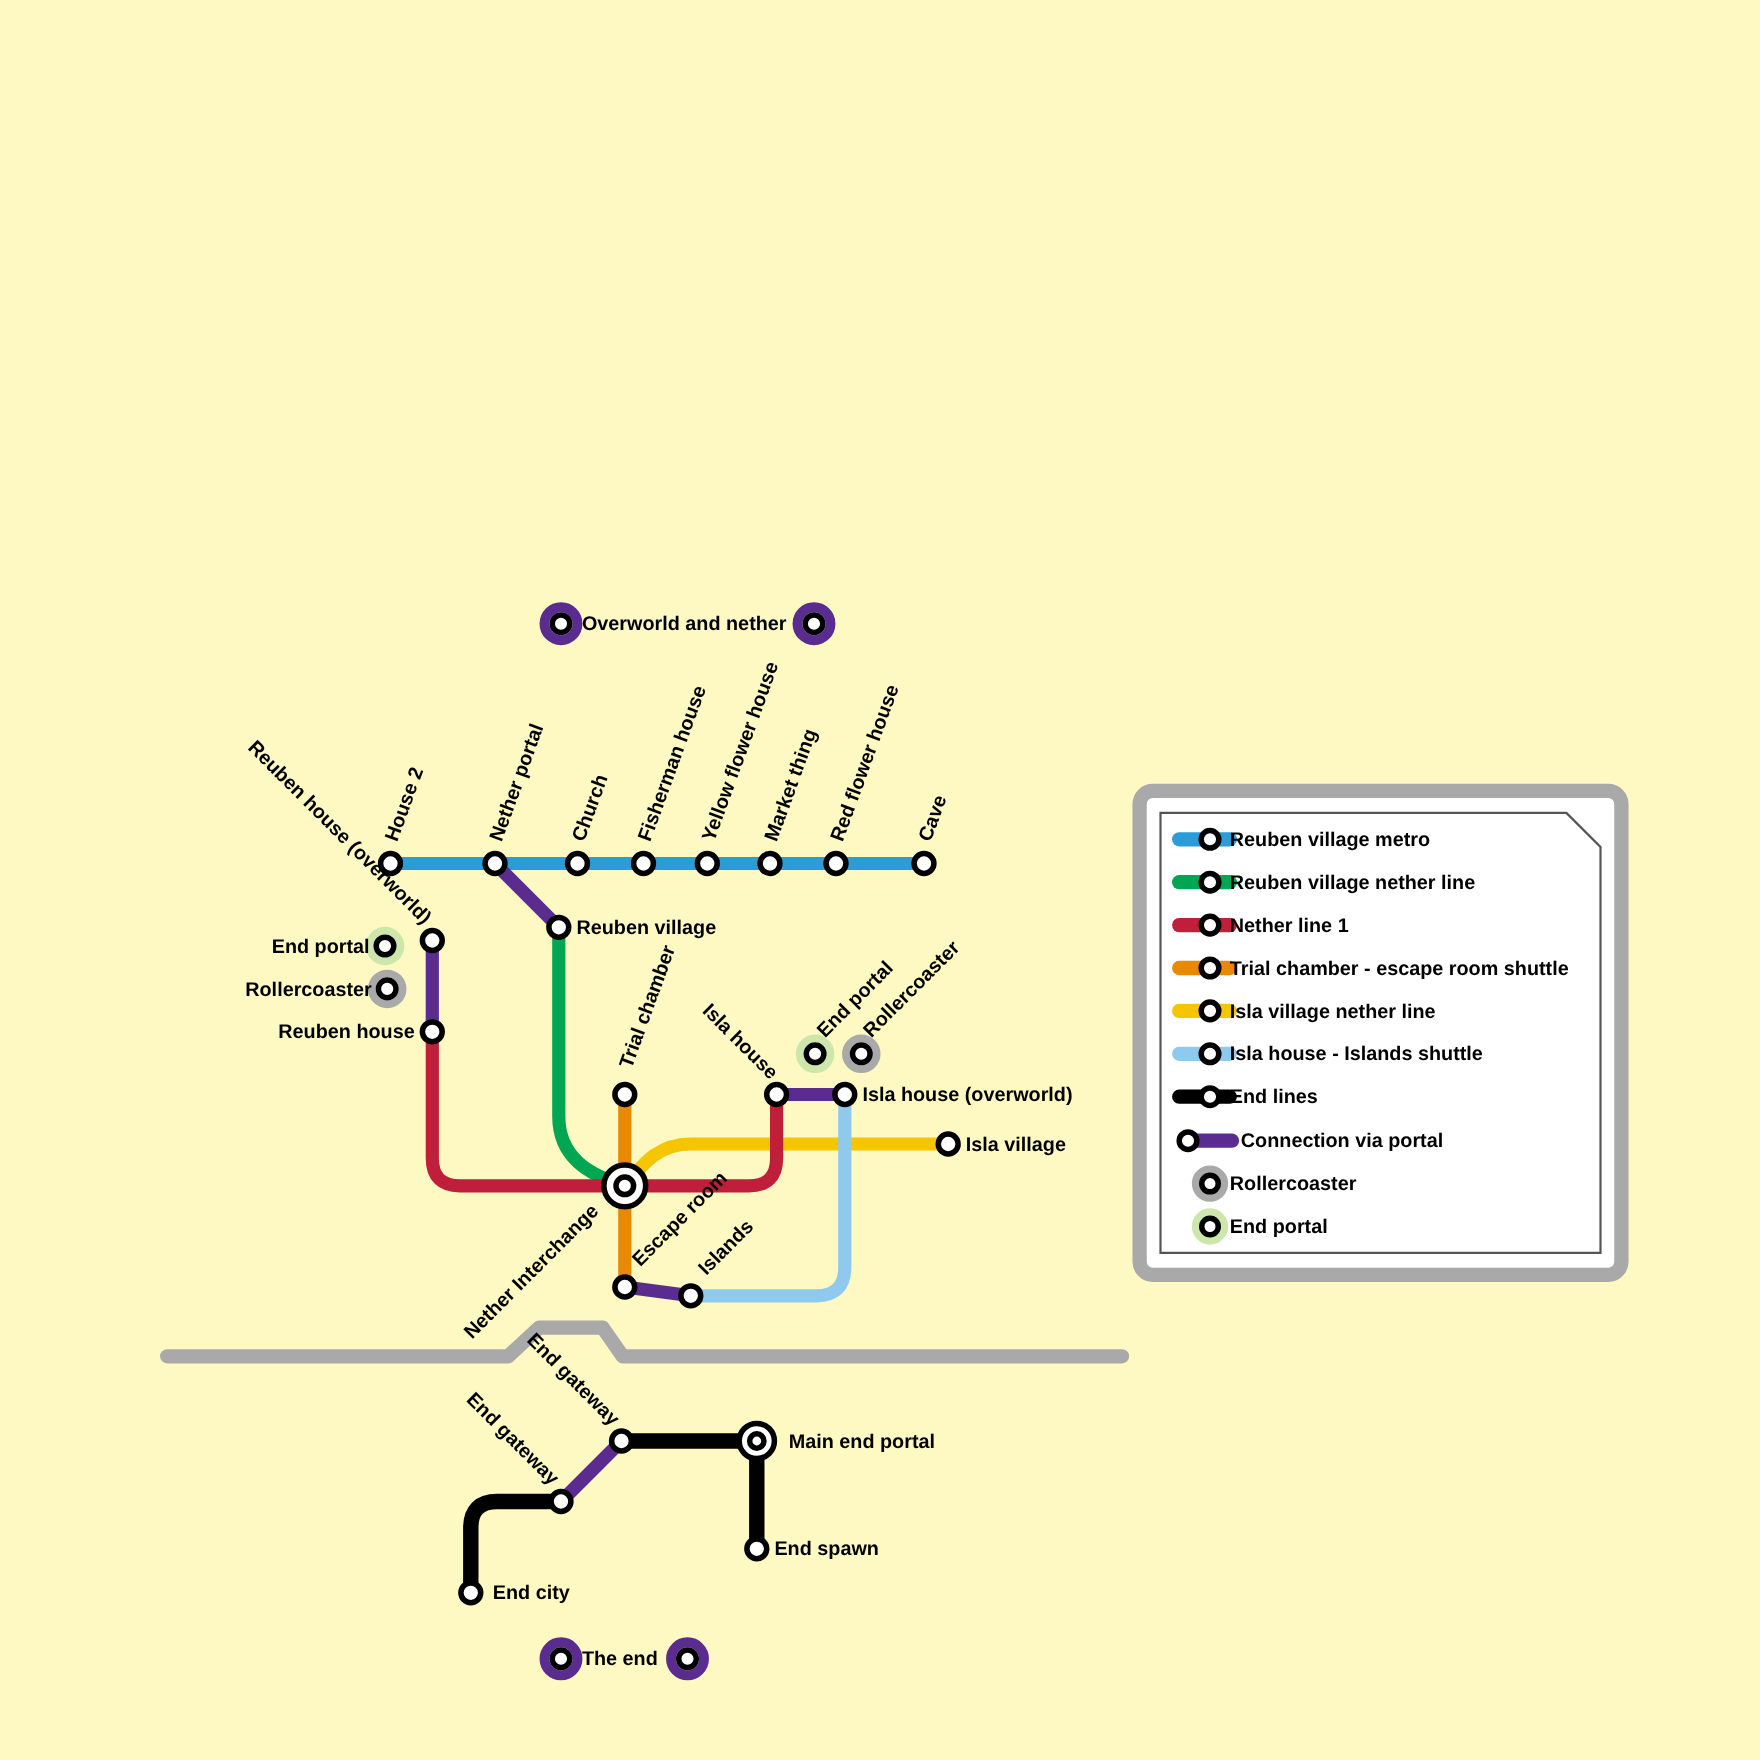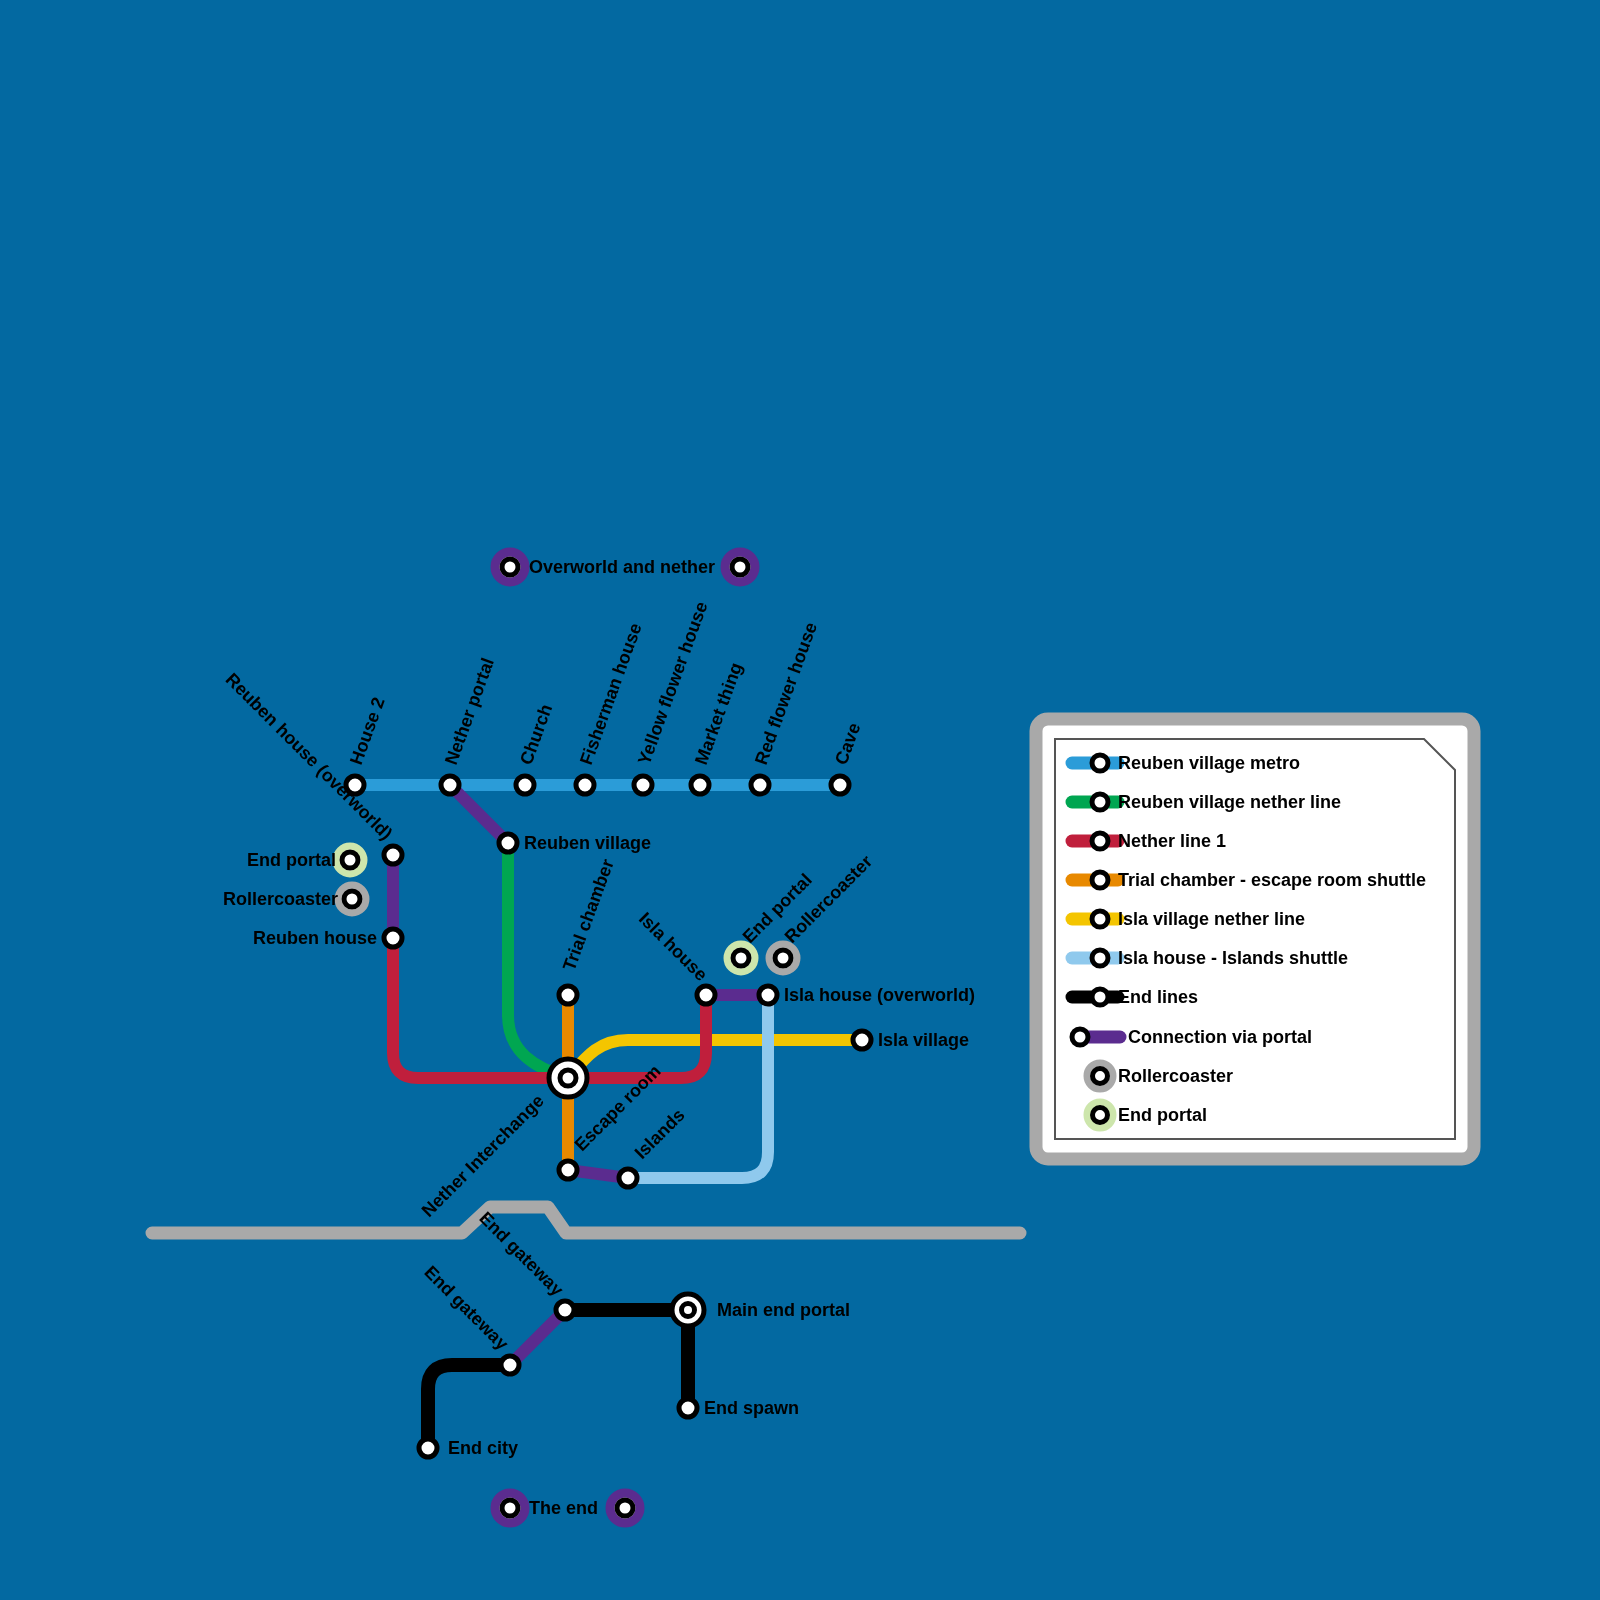--- a/index.html
+++ b/index.html
@@ -1,16 +1,16 @@
 <!DOCTYPE html>
 <html><head>
 <meta charset="utf-8">
 <style>
   html,body{margin:0;padding:0;background:#ffffff;}
-  #canvas{width:1600px;height:1600px;background:#0369a1;position:relative;}
+  #canvas{width:1600px;height:1600px;background:#fef9c3;position:relative;}
   text{font-family:"Liberation Sans","DejaVu Sans",sans-serif;font-weight:bold;fill:#000;font-size:18px;}
   .line{fill:none;stroke-linecap:round;stroke-linejoin:round;}
   .st{fill:#fff;stroke:#000;stroke-width:5px;}
 </style>
 </head>
 <body>
 
 <div id="canvas">
 <svg width="1600" height="1600" viewBox="0 0 1600 1600" xmlns="http://www.w3.org/2000/svg">
 

